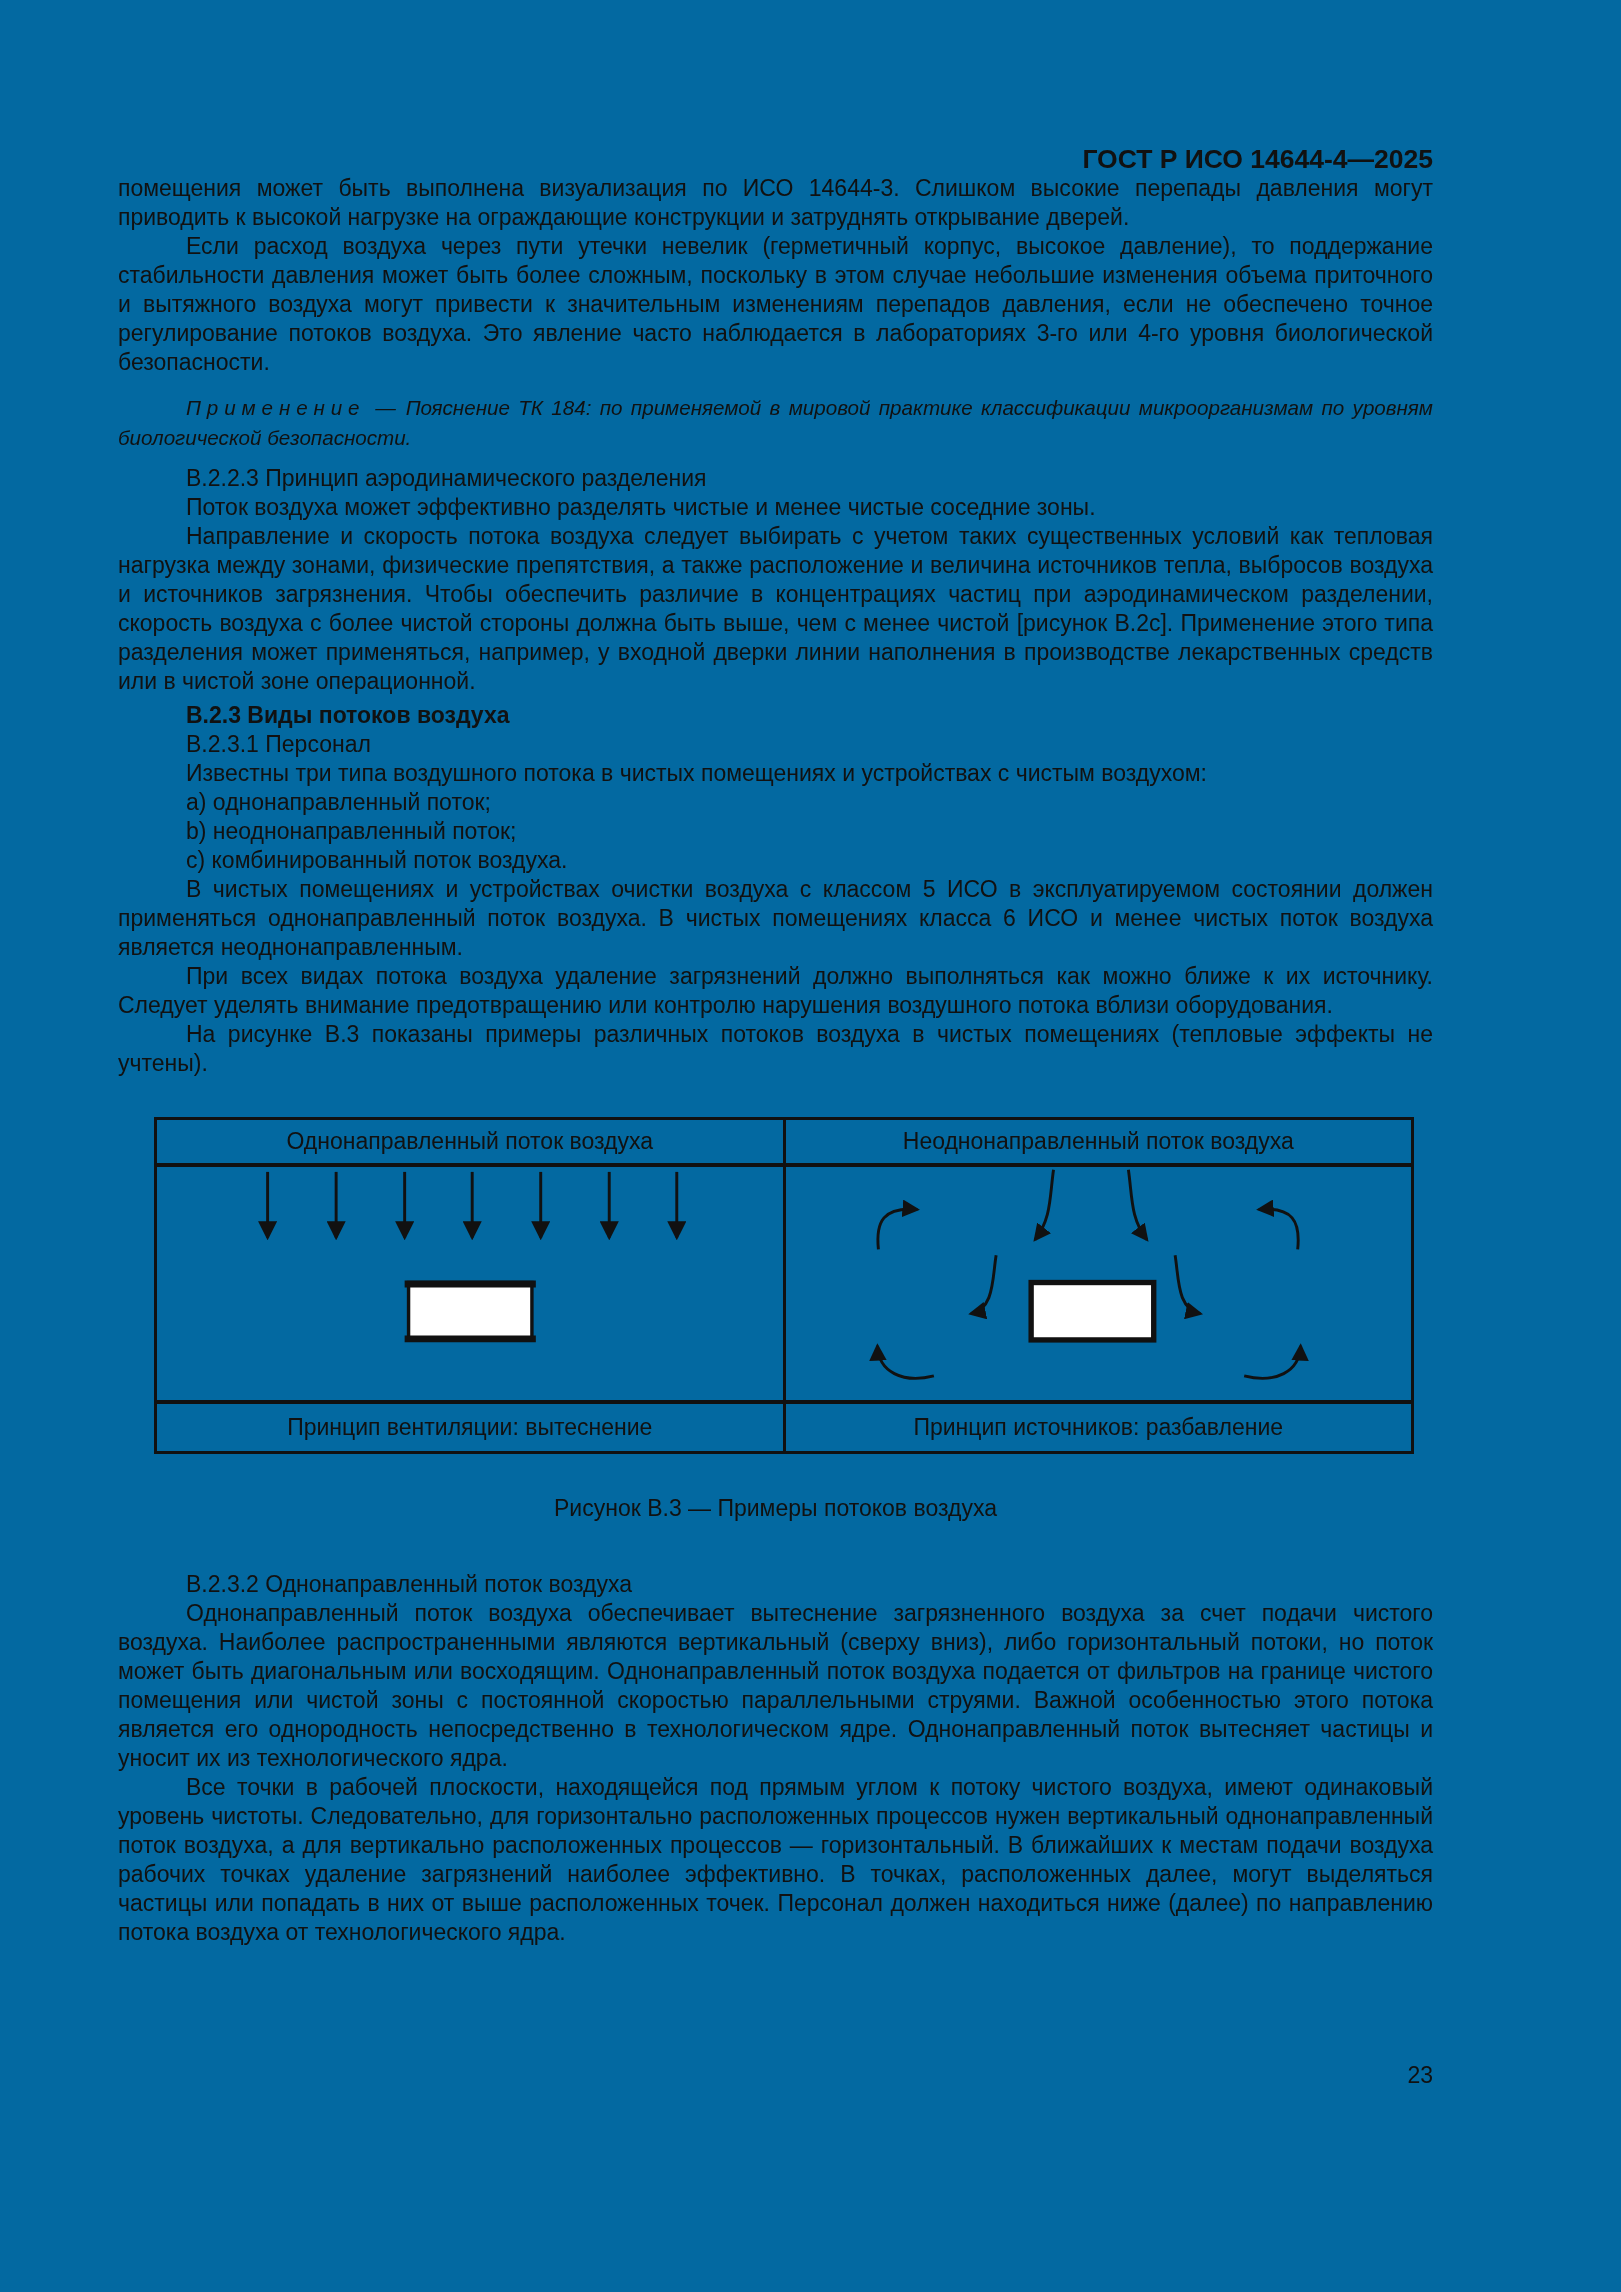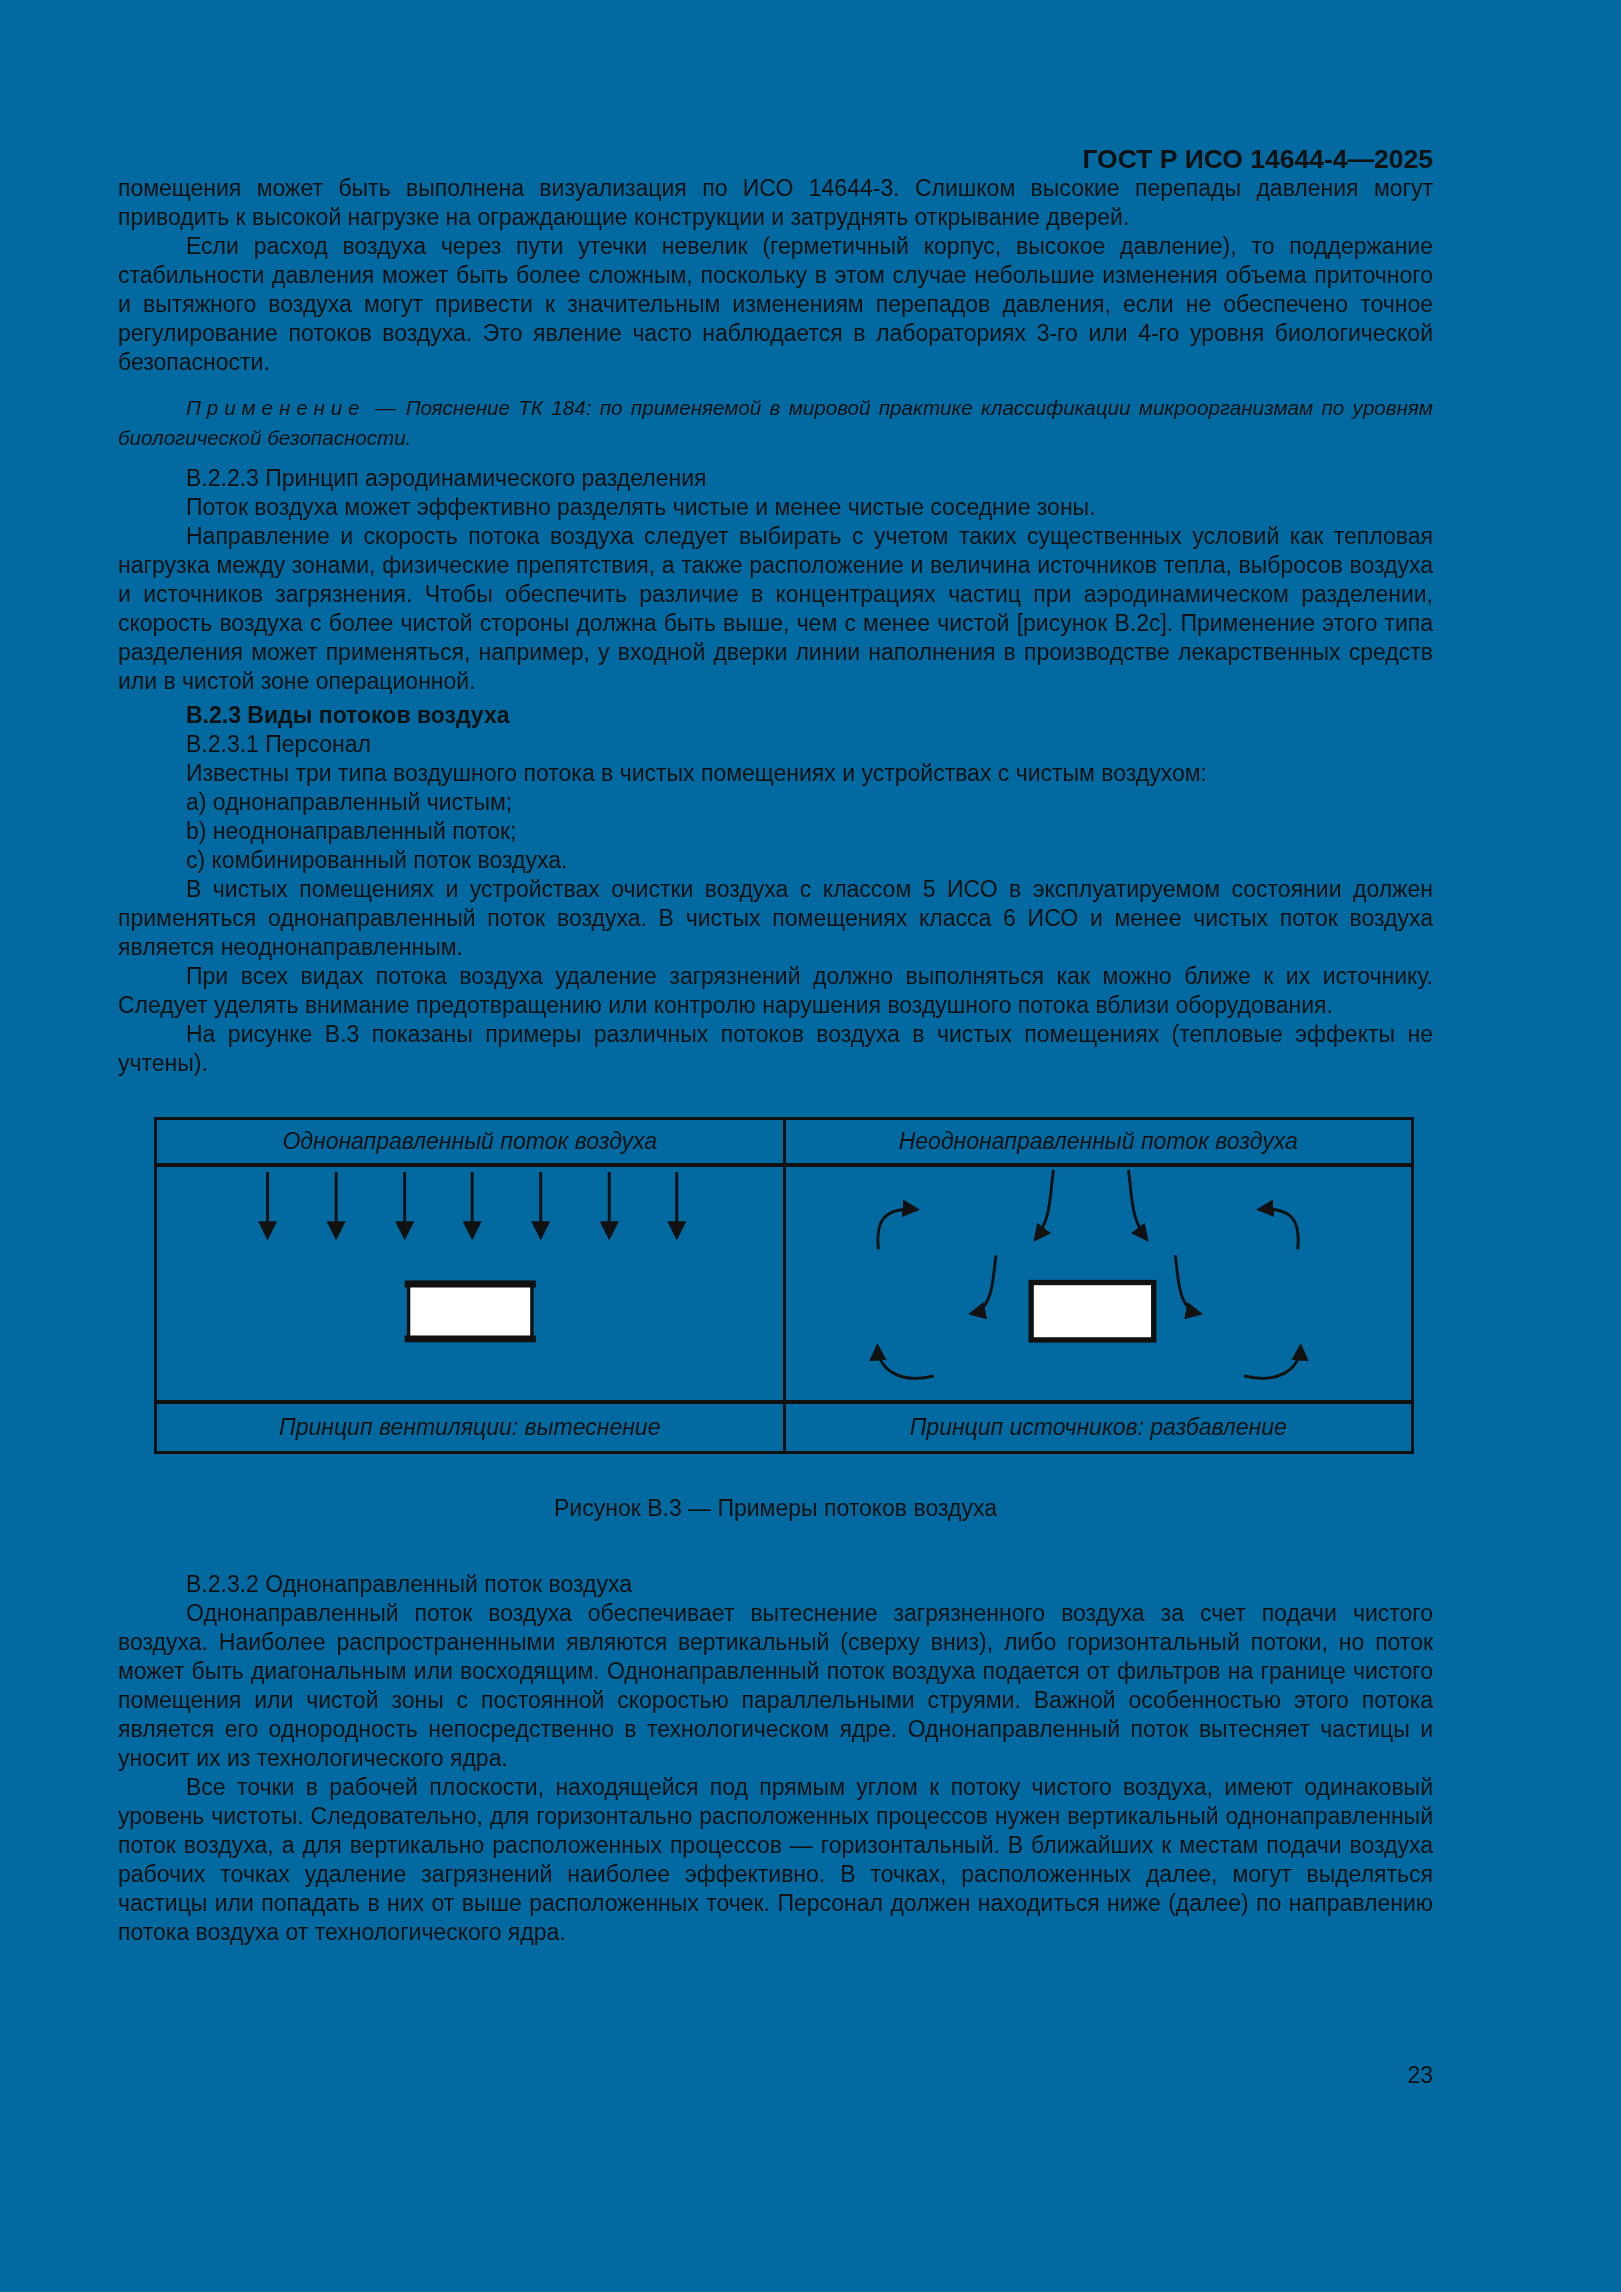--- a/index.html
+++ b/index.html
@@ -32,21 +32,21 @@
     font-size:20.6px; line-height:30px;
     font-style:italic;
     text-align:justify;
     text-indent:68px;
   }
   .note-label { letter-spacing:5.9px; }
   .note-dash { padding:0 9.8px; }
   .bold { font-weight:bold; }
   .mt-sm { margin-top:3.9px; }
   .mt-md { margin-top:5px; }
-  .figure-wrap { margin-top:39px; margin-left:36px; width:1260px;font-style:italic; }
+  .figure-wrap { margin-top:39px; margin-left:36px; width:1260px; }
   .figure-table { border:3.9px solid #111; box-sizing:border-box; }
   .ft-row { display:flex; }
   .ft-head { height:43px; border-bottom:4.9px solid #111; }
   .ft-foot { height:47px; border-top:4.9px solid #111; }
   .ft-diagram { height:233px; }
   .ft-cell {
     flex:1 1 0; min-width:0;
     display:flex; align-items:center; justify-content:center;
     font-size:23px;
     text-align:center;
@@ -74,21 +74,21 @@
 
     <p class="note"><span class="note-label">Применение</span><span class="note-dash">—</span><span>Пояснение ТК 184: по применяемой в мировой практике классификации микроорганизмам по уровням биологической безопасности.</span></p>
 
     <p class="body mt-sm">В.2.2.3 Принцип аэродинамического разделения</p>
     <p class="body">Поток воздуха может эффективно разделять чистые и менее чистые соседние зоны.</p>
     <p class="body">Направление и скорость потока воздуха следует выбирать с учетом таких существенных условий как тепловая нагрузка между зонами, физические препятствия, а также расположение и величина источников тепла, выбросов воздуха и источников загрязнения. Чтобы обеспечить различие в концентрациях частиц при аэродинамическом разделении, скорость воздуха с более чистой стороны должна быть выше, чем с менее чистой [рисунок В.2с]. Применение этого типа разделения может применяться, например, у входной дверки линии наполнения в производстве лекарственных средств или в чистой зоне операционной.</p>
 
     <p class="body bold mt-md">В.2.3 Виды потоков воздуха</p>
     <p class="body">В.2.3.1 Персонал</p>
     <p class="body">Известны три типа воздушного потока в чистых помещениях и устройствах с чистым воздухом:</p>
-    <p class="body">a) однонаправленный чистым;</p>
+    <p class="body">a) однонаправленный поток;</p>
     <p class="body">b) неоднонаправленный поток;</p>
     <p class="body">c) комбинированный поток воздуха.</p>
     <p class="body">В чистых помещениях и устройствах очистки воздуха с классом 5 ИСО в эксплуатируемом состоянии должен применяться однонаправленный поток воздуха. В чистых помещениях класса 6 ИСО и менее чистых поток воздуха является неоднонаправленным.</p>
     <p class="body">При всех видах потока воздуха удаление загрязнений должно выполняться как можно ближе к их источнику. Следует уделять внимание предотвращению или контролю нарушения воздушного потока вблизи оборудования.</p>
     <p class="body">На рисунке В.3 показаны примеры различных потоков воздуха в чистых помещениях (тепловые эффекты не учтены).</p>
 
     <div class="figure-wrap">
       <div class="figure-table">
         <div class="ft-row ft-head">
           <div class="ft-cell ft-cell-l">Однонаправленный поток воздуха</div>

